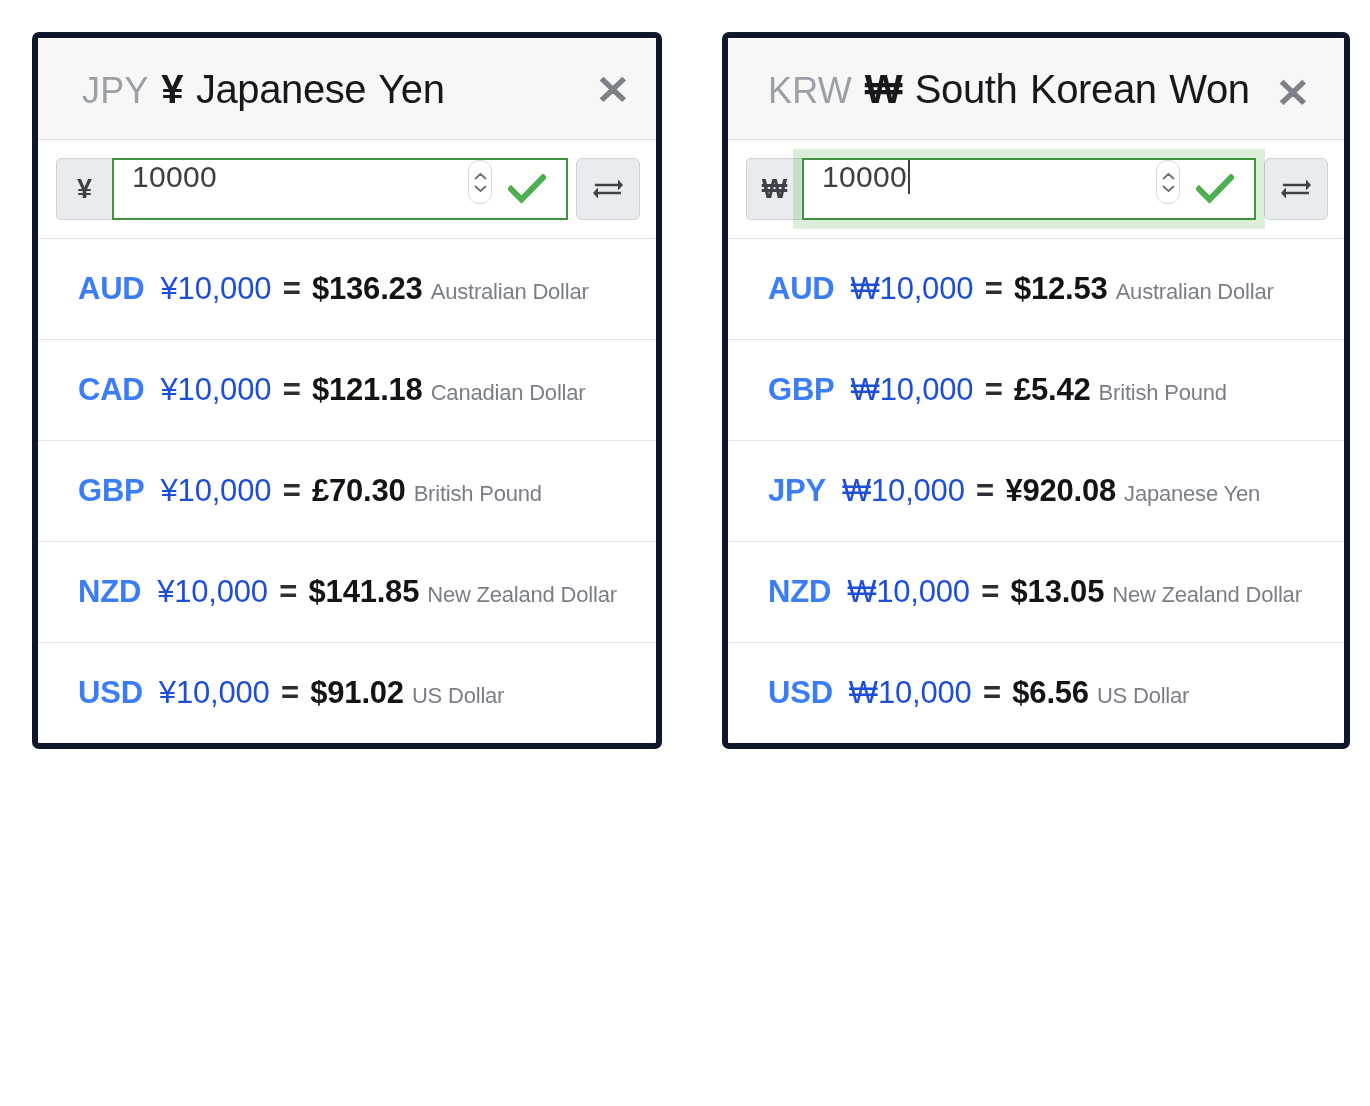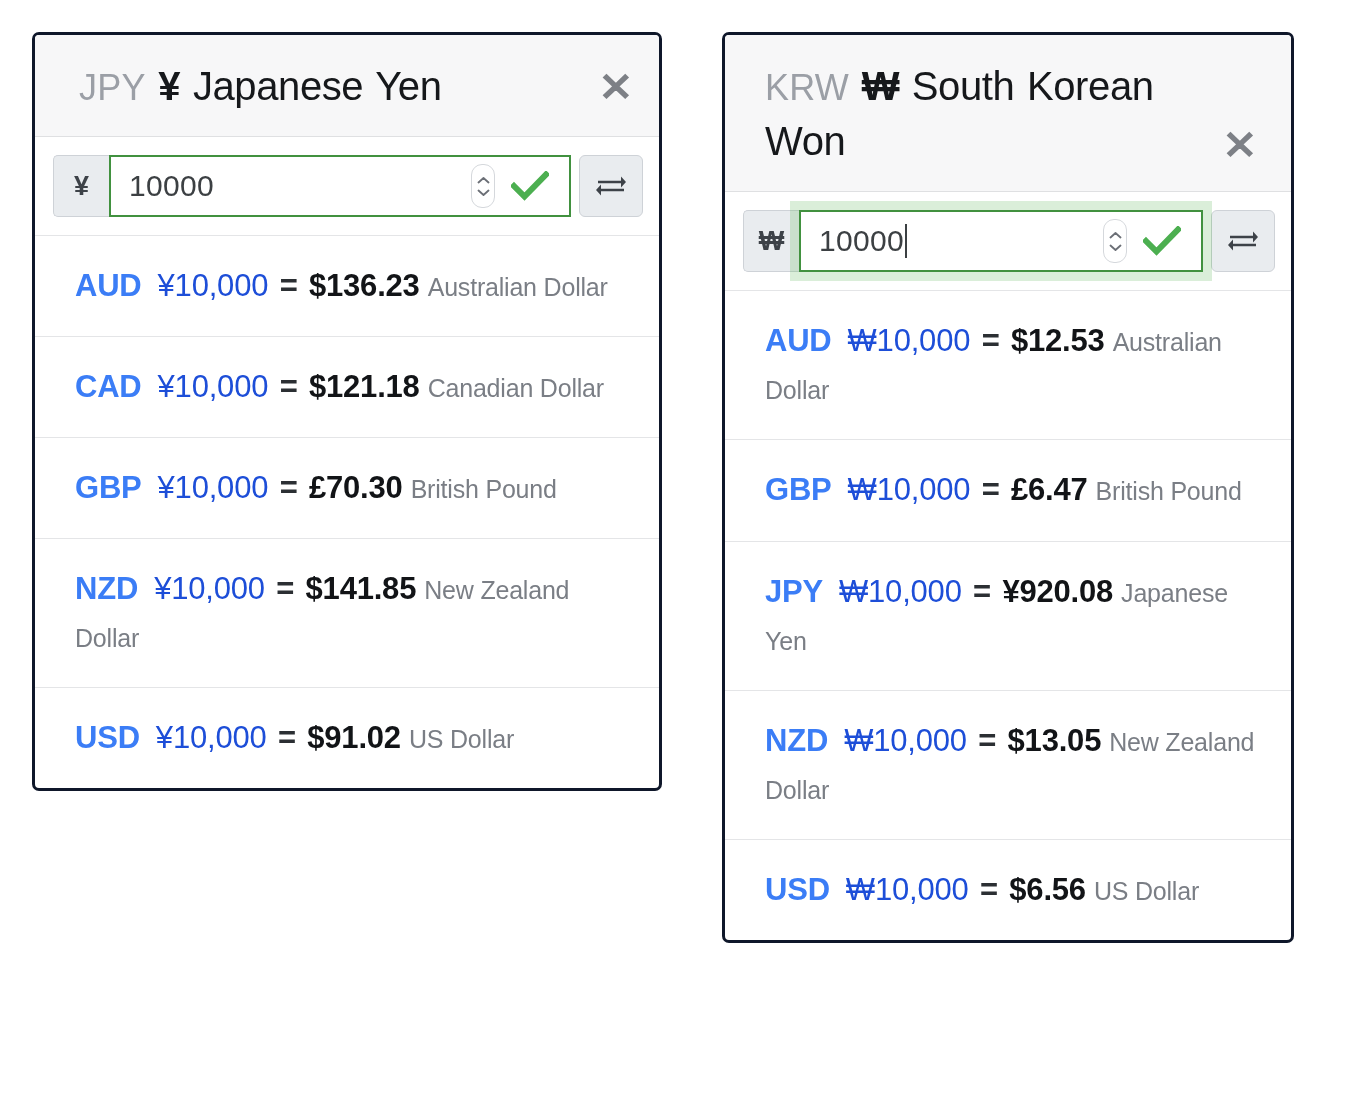--- a/index.html
+++ b/index.html
@@ -17,34 +17,34 @@
   .stage {
     position: relative;
     width: 1370px;
     height: 1106px;
   }
 
   
   .card {
     position: absolute;
     background: #ffffff;
-    border: 3px solid #0f172a;
+    border: 6px solid #0f172a;
     border-radius: 7px;
     box-sizing: border-box;
     overflow: hidden;
   }
   .card--jpy {
     left: 32px;
     top: 32px;
     width: 630px;
   }
   .card--krw {
     left: 722px;
     top: 32px;
-    width: 572px;
+    width: 628px;
   }
 
   .card-header {
     background: #f7f7f8;
     border-bottom: 1px solid #dfe0e2;
     padding: 24px 26px 22px 44px;
     display: flex;
     align-items: flex-start;
     justify-content: space-between;
     gap: 12px;
@@ -116,21 +116,20 @@
     box-sizing: border-box;
   }
 
   .field {
     position: relative;
     flex: 1 1 auto;
     background: #ffffff;
     border: 2px solid #41913f;
     border-left: 2px solid #41913f;
     display: flex;
-    align-items: center;
     padding: 0 14px 0 18px;
     box-sizing: border-box;
     min-height: 62px;
   }
   .field--focus {
     box-shadow: 0 0 0 9px rgba(86, 179, 80, 0.22);
   }
   .field-value {
     font-size: 30px;
     color: #3c4043;
@@ -212,21 +211,21 @@
     color: #2b2f33;
     font-weight: 700;
     margin: 0 3px;
   }
   .rate-to {
     color: #121417;
     font-weight: 700;
   }
   .rate-name {
     color: #7a7e85;
-    font-size: 25px;
+    font-size: 22px;
     margin-left: 8px;
   }
 </style>
 </head>
 <body>
 
 <div class="stage">
   <div id="cards-root">
       <div class="card card--jpy">
         <div class="card-header">
@@ -317,21 +316,21 @@
                 <path d="M26 4.5 L31 10 L26 15.5 Z" fill="#3d4248"></path>
                 <path d="M6 12.5 L1 18 L6 23.5 Z" fill="#3d4248"></path>
               </svg>
             </span>
           </div>
         </div>
         <div class="rate-row">
           <div class="rate-line"><span class="rate-code">AUD</span><span class="rate-from">₩10,000</span> <span class="rate-eq">=</span> <span class="rate-to">$12.53</span><span class="rate-name">Australian Dollar</span></div>
         </div>
         <div class="rate-row">
-          <div class="rate-line"><span class="rate-code">GBP</span><span class="rate-from">₩10,000</span> <span class="rate-eq">=</span> <span class="rate-to">£6.47</span><span class="rate-name">British Pound</span></div>
+          <div class="rate-line"><span class="rate-code">GBP</span><span class="rate-from">₩10,000</span> <span class="rate-eq">=</span> <span class="rate-to">£5.42</span><span class="rate-name">British Pound</span></div>
         </div>
         <div class="rate-row">
           <div class="rate-line"><span class="rate-code">JPY</span><span class="rate-from">₩10,000</span> <span class="rate-eq">=</span> <span class="rate-to">¥920.08</span><span class="rate-name">Japanese Yen</span></div>
         </div>
         <div class="rate-row">
           <div class="rate-line"><span class="rate-code">NZD</span><span class="rate-from">₩10,000</span> <span class="rate-eq">=</span> <span class="rate-to">$13.05</span><span class="rate-name">New Zealand Dollar</span></div>
         </div>
         <div class="rate-row">
           <div class="rate-line"><span class="rate-code">USD</span><span class="rate-from">₩10,000</span> <span class="rate-eq">=</span> <span class="rate-to">$6.56</span><span class="rate-name">US Dollar</span></div>
         </div>

